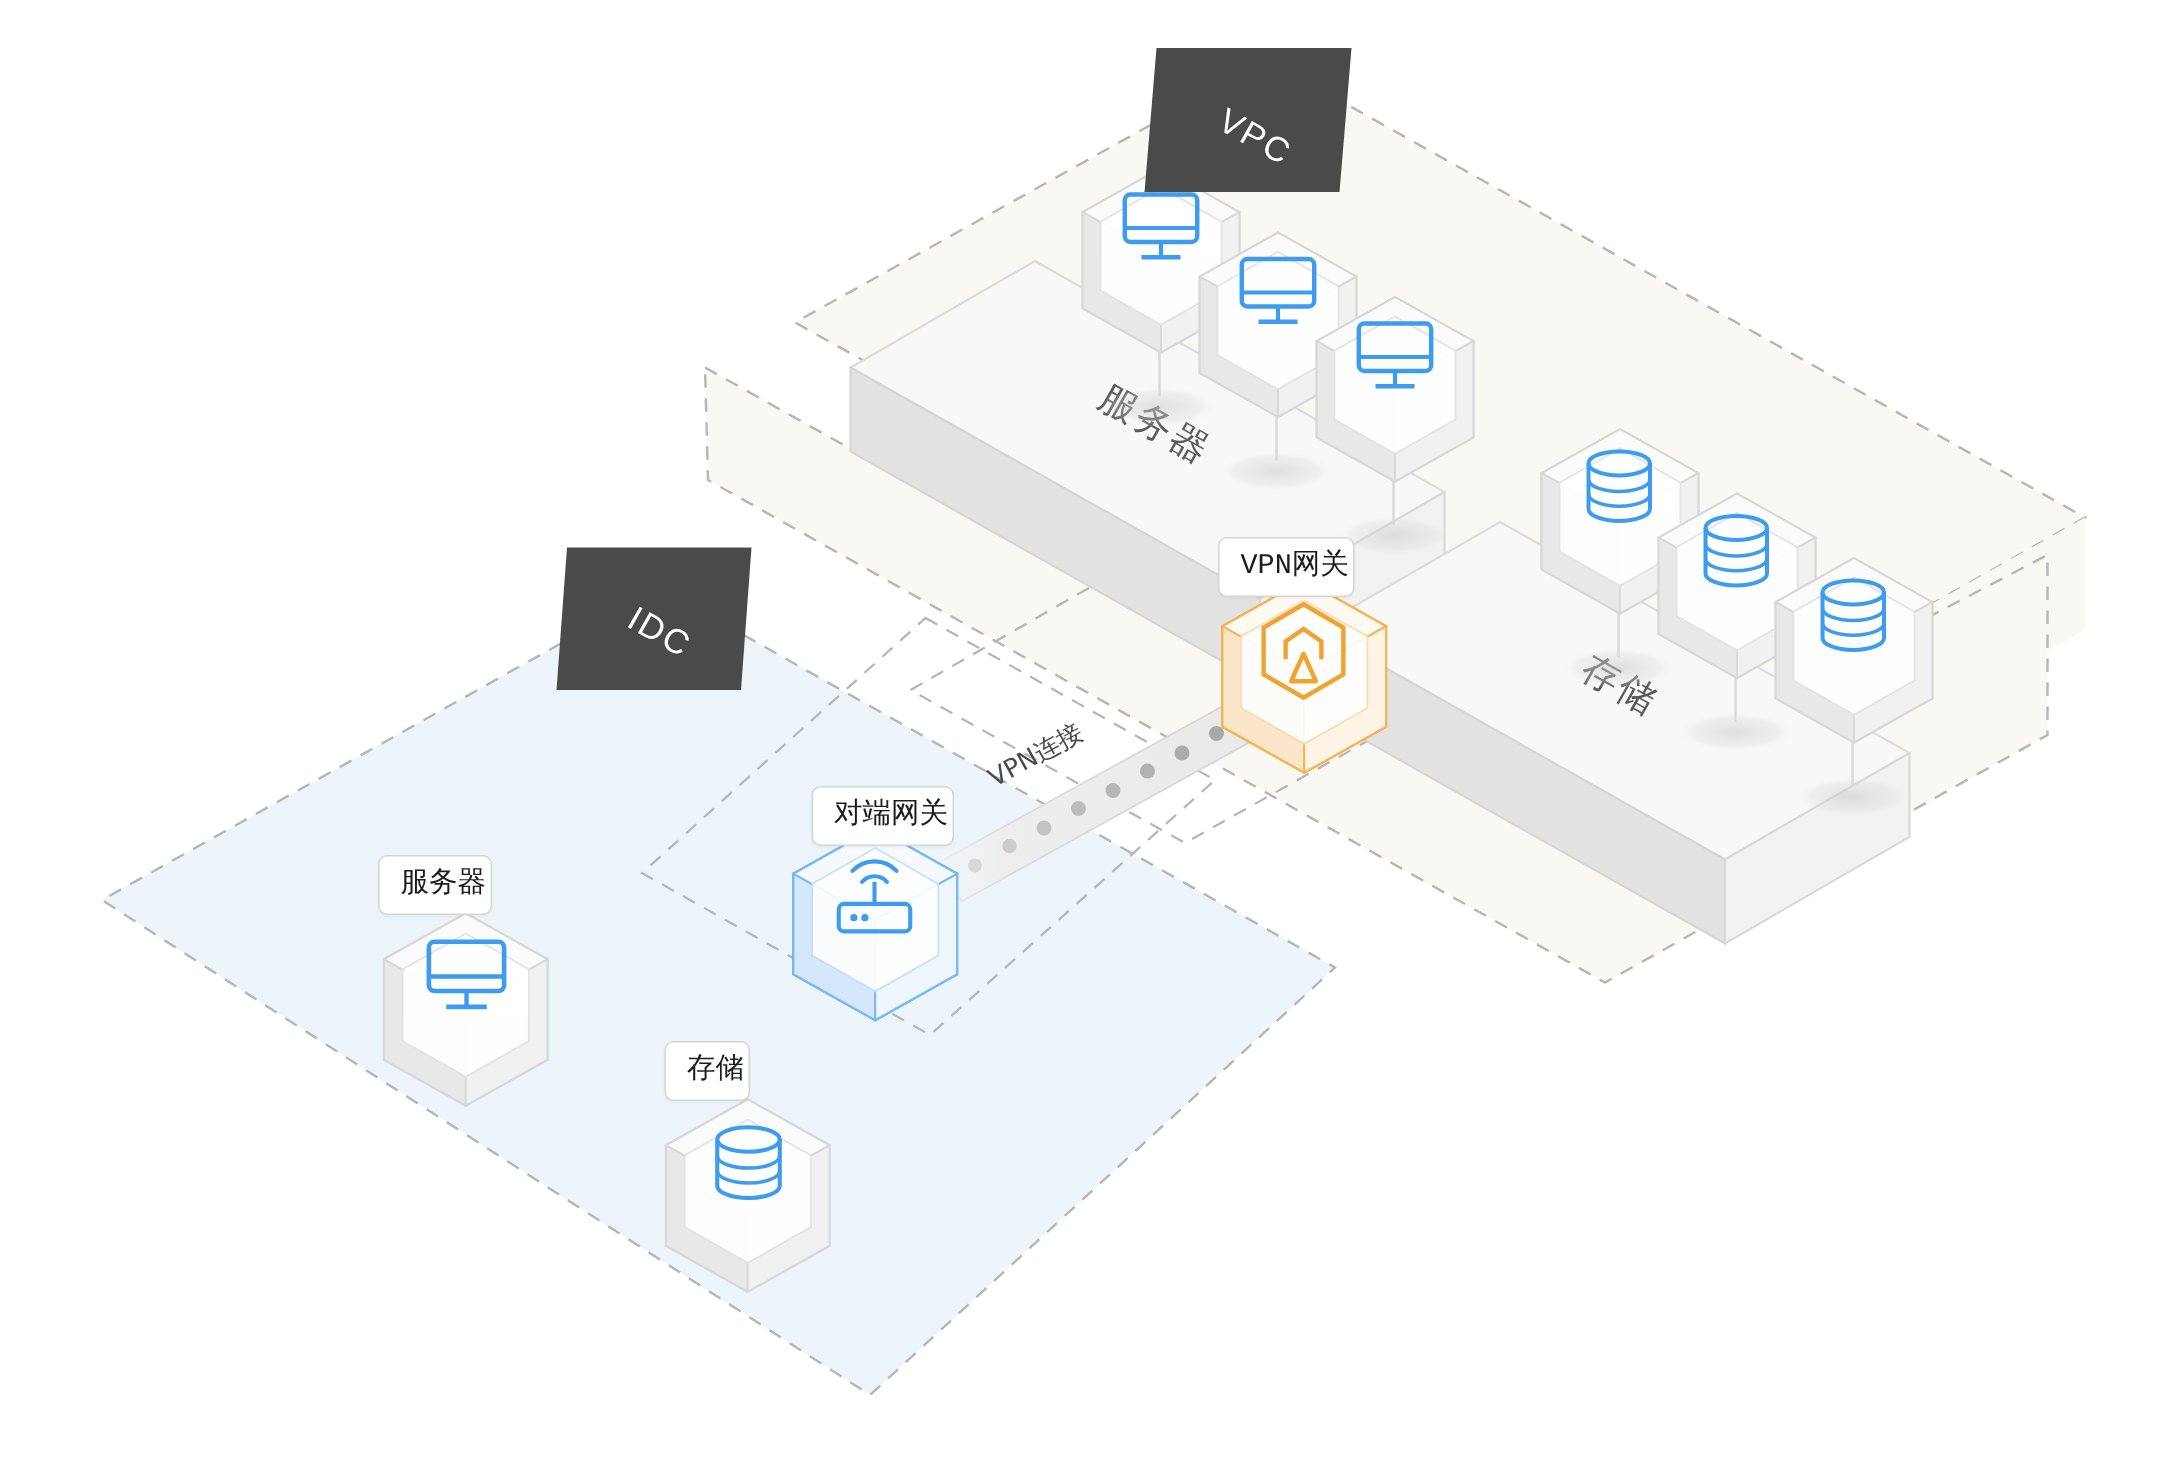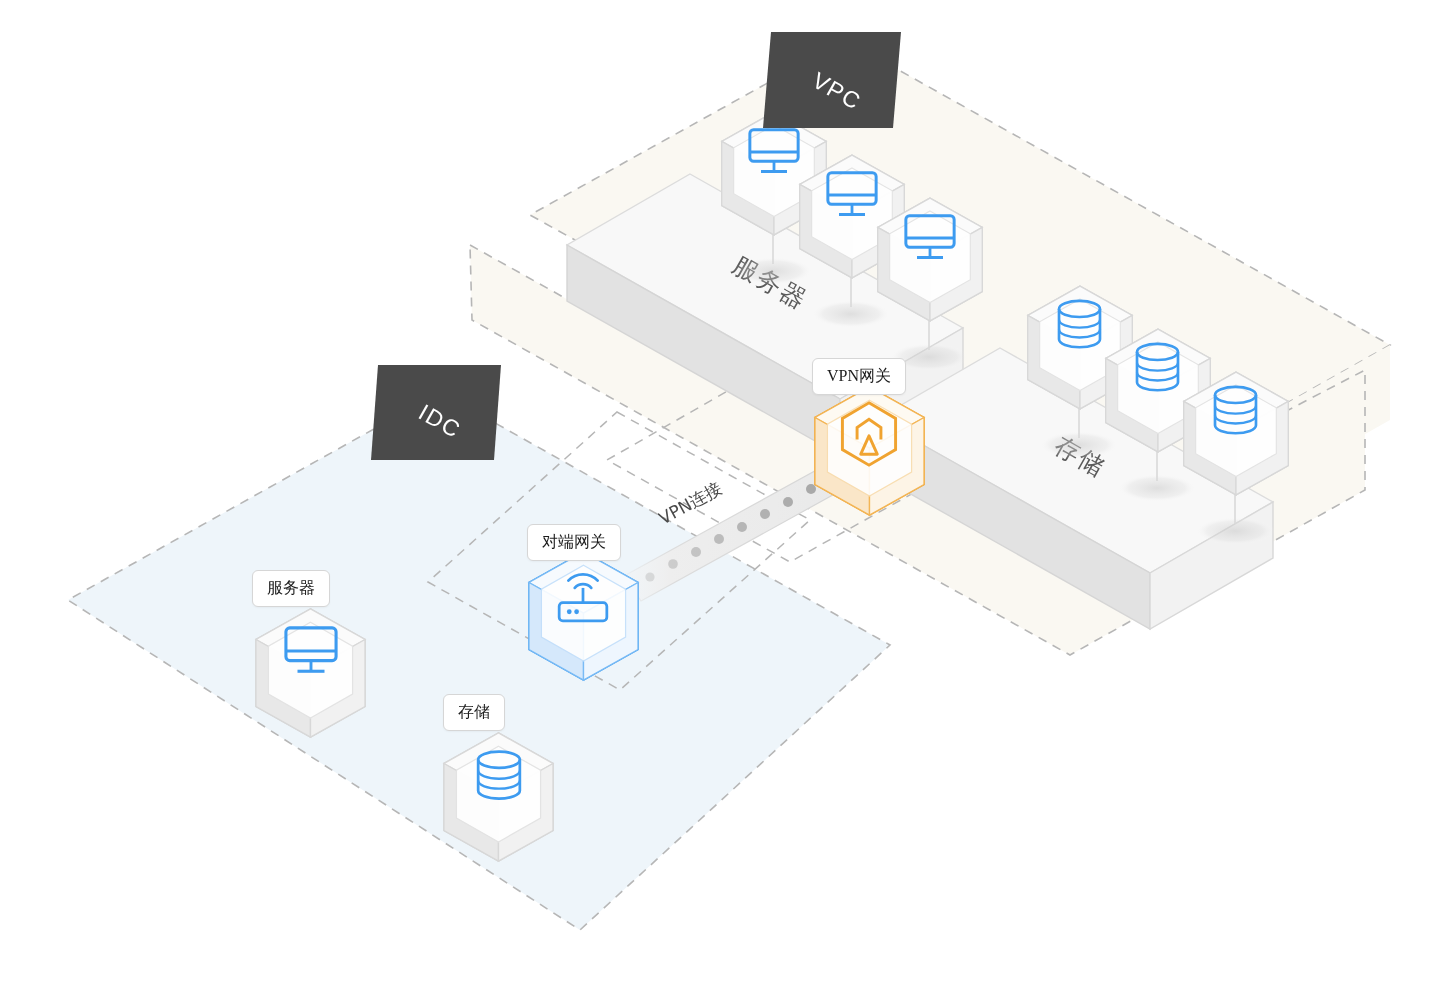--- a/index.html
+++ b/index.html
@@ -44,24 +44,24 @@
     font-size: 17px;
     font-family: "DejaVu Sans", "Liberation Sans", sans-serif;
   }
   
   .chip {
     position: absolute;
     background: #ffffff;
     border: 1px solid #d6d6d6;
     border-radius: 6px;
     color: #1c1c1c;
-    font-size: 16px;
+    font-size: 19px;
     line-height: 1;
-    padding: 9px 14px 10px 14px;
-    font-family: Liberation Serif, serif;
+    padding: 9px 3px 10px 14px;
+    font-family: Liberation Mono, monospace;
     white-space: nowrap;
     box-shadow: 0 1px 2px rgba(0,0,0,0.04);
   }
 </style>
 </head>
 <body>
 
 <div id="stage">
 
   <svg class="diagram" viewBox="0 0 1440 984">
@@ -261,19 +261,19 @@
     </g>
 
     <g>
       <polygon points="378,365 501,365 494,460 371,460" fill="#4a4a4a"></polygon>
       <text class="zone-text" x="436" y="428" text-anchor="middle" transform="rotate(29.5 436 428)">IDC</text>
     </g>
   </svg>
 
   <div class="chip" style="left:812px; top:358px;">VPN网关</div>
 
-  <div class="chip" style="left:527px; top:524px;">对端网关</div>
+  <div class="chip" style="left:541px; top:524px;">对端网关</div>
 
   <div class="chip" style="left:252px; top:570px;">服务器</div>
 
   <div class="chip" style="left:443px; top:694px;">存储</div>
 
 </div>
 
 </body></html>

